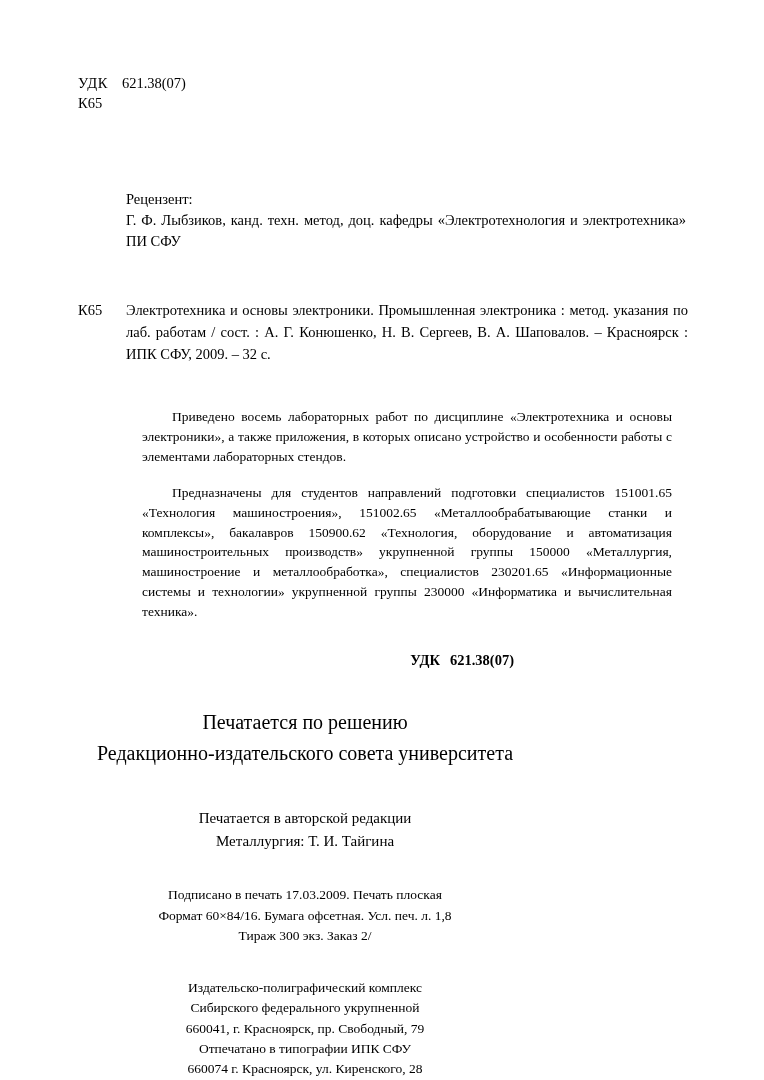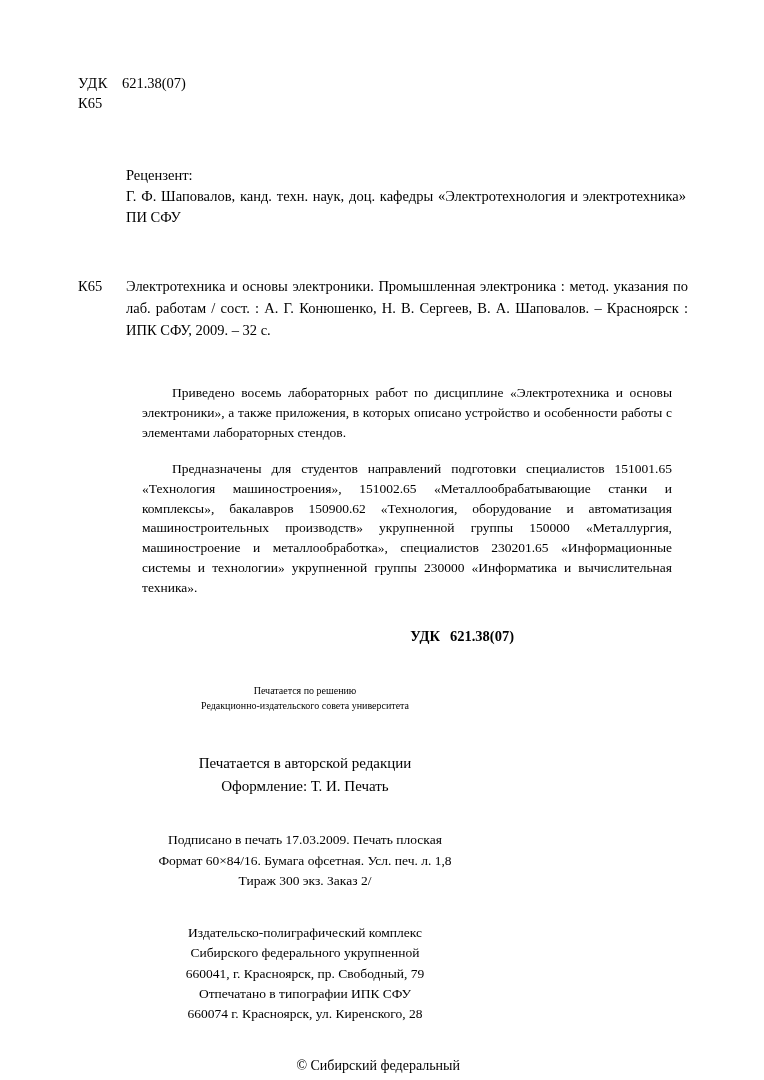--- a/index.html
+++ b/index.html
@@ -40,21 +40,21 @@
   .udc-code {
     display: inline-block;
     margin-left: 14px;
   }
   .udc-k65 {
     margin-left: 0;
   }
 
   
   .reviewer {
-    margin-top: 52px;
+    margin-top: 76px;
     margin-left: 48px;
     font-size: 14.5px;
     line-height: 1.45;
     text-align: justify;
     width: 560px;
   }
   .reviewer .r-title { }
   .reviewer .r-body { }
 
   
@@ -101,21 +101,21 @@
     display: inline-block;
     width: 10px;
   }
 
   
   .centered {
     text-align: center;
   }
   .block-print-decision {
     margin-top: 38px;
-    font-size: 10px;
+    font-size: 20px;
     line-height: 1.55;
   }
   .block-edition {
     margin-top: 38px;
     font-size: 15px;
     line-height: 1.55;
   }
   .block-imprint {
     margin-top: 32px;
     font-size: 13.5px;
@@ -140,21 +140,21 @@
 
 <div class="page">
 
   <div class="udc-block">
     <div class="udc-line1"><span class="udc-label">УДК</span><span class="udc-code">621.38(07)</span></div>
     <div class="udc-k65">К65</div>
   </div>
 
   <div class="reviewer">
     <div class="r-title">Рецензент:</div>
-    <div class="r-body">Г. Ф. Шаповалов, канд. техн. наук, доц. кафедры «Электротехнология и электротехника» ПИ СФУ</div>
+    <div class="r-body">Г. Ф. Лыбзиков, канд. техн. метод, доц. кафедры «Электротехнология и электротехника» ПИ СФУ</div>
   </div>
 
   <div class="biblio">
     <div class="bib-code">К65</div>
     <div class="bib-text">Электротехника и основы электроники. Промышленная электроника : метод. указания по лаб. работам / сост. : А. Г. Конюшенко, Н. В. Сергеев, В. А. Шаповалов. – Красноярск : ИПК СФУ, 2009. – 32 с.</div>
   </div>
 
   <div class="annotation">
     <p>Приведено восемь лабораторных работ по дисциплине «Электротехника и основы электроники», а также приложения, в которых описано устройство и особенности работы с элементами лабораторных стендов.</p>
     <p>Предназначены для студентов направлений подготовки специалистов 151001.65 «Технология машиностроения», 151002.65 «Металлообрабатывающие станки и комплексы», бакалавров 150900.62 «Технология, оборудование и автоматизация машиностроительных производств» укрупненной группы 150000 «Металлургия, машиностроение и металлообработка», специалистов 230201.65 «Информационные системы и технологии» укрупненной группы 230000 «Информатика и вычислительная техника».</p>
@@ -162,21 +162,21 @@
 
   <div class="udc-right"><span>УДК</span><span class="sp"></span><span>621.38(07)</span></div>
 
   <div class="centered block-print-decision">
     <div>Печатается по решению</div>
     <div>Редакционно-издательского совета университета</div>
   </div>
 
   <div class="centered block-edition">
     <div>Печатается в авторской редакции</div>
-    <div>Оформление: Т. И. Печать</div>
+    <div>Металлургия: Т. И. Тайгина</div>
   </div>
 
   <div class="centered block-imprint">
     <div>Подписано в печать 17.03.2009. Печать плоская</div>
     <div>Формат 60×84/16. Бумага офсетная. Усл. печ. л. 1,8</div>
     <div>Тираж 300 экз. Заказ 2/</div>
   </div>
 
   <div class="centered block-publisher">
     <div>Издательско-полиграфический комплекс</div>

